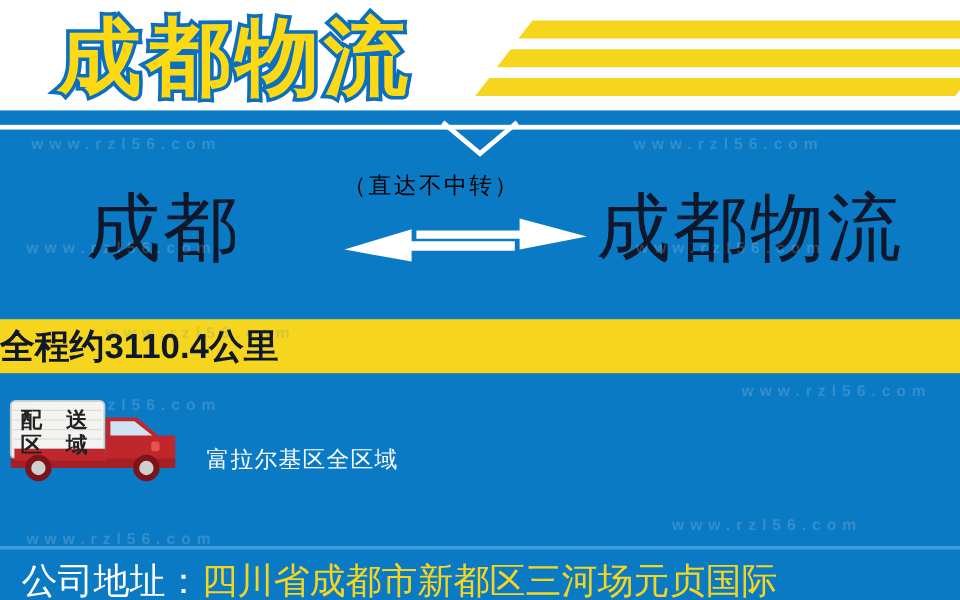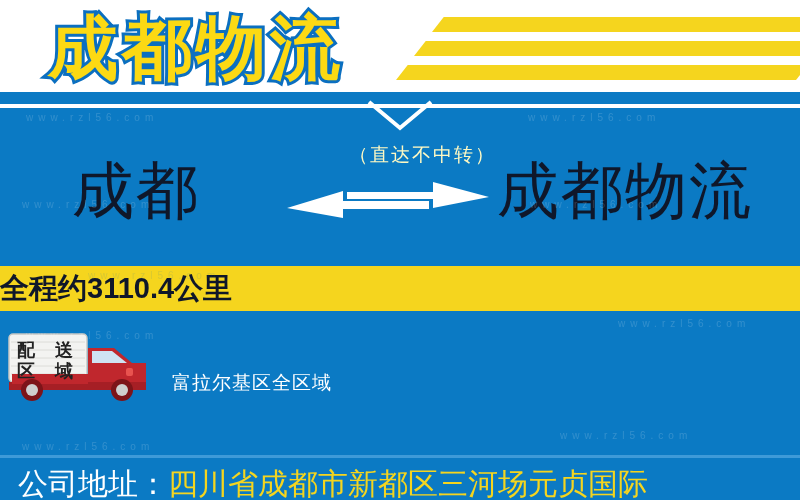--- a/index.html
+++ b/index.html
@@ -52,21 +52,21 @@
   .city{
     position:absolute;top:160px;
     font-size:62px;font-weight:normal;color:#0f172a;
     letter-spacing:2px;white-space:nowrap;line-height:1;
   }
   .city-origin{left:72px;}
   .city-dest{left:497px;}
 
   .route-top{
     position:absolute;left:286px;top:142px;width:210px;
-    text-align:right;color:#fef9c3;
+    text-align:left;color:#000000;
     font-size:19px;letter-spacing:2px;white-space:nowrap;font-family:Liberation Serif, serif;
   }
   .route-bottom{
     position:absolute;left:286px;top:222px;width:210px;
     text-align:center;color:#ffffff;
     font-size:19px;letter-spacing:1px;white-space:nowrap;
   }
   .arrow{
     position:absolute;left:285px;top:178px;width:206px;height:42px;
   }
@@ -99,22 +99,22 @@
     position:absolute;left:18px;top:464px;
     font-size:30px;font-weight:normal;white-space:nowrap;
   }
   .addr-label{color:#ffffff;}
   .addr-value{color:#f5d51e;}
 
   
   .wm{
     position:absolute;
     color:rgba(255,255,255,0.16);
-    font-size:10px;letter-spacing:5px;white-space:nowrap;
-    font-weight:normal;
+    font-size:13px;letter-spacing:5px;white-space:nowrap;
+    font-weight:bold;
     pointer-events:none;
   }
   .wm-a{left:26px;top:112px;}
   .wm-b{left:528px;top:112px;}
   .wm-c{left:22px;top:199px;}
   .wm-d{left:530px;top:199px;}
   .wm-e{left:88px;top:270px;color:rgba(11,111,192,0.13);}
   .wm-f{left:618px;top:318px;}
   .wm-g{left:26px;top:330px;}
   .wm-h{left:22px;top:441px;}

